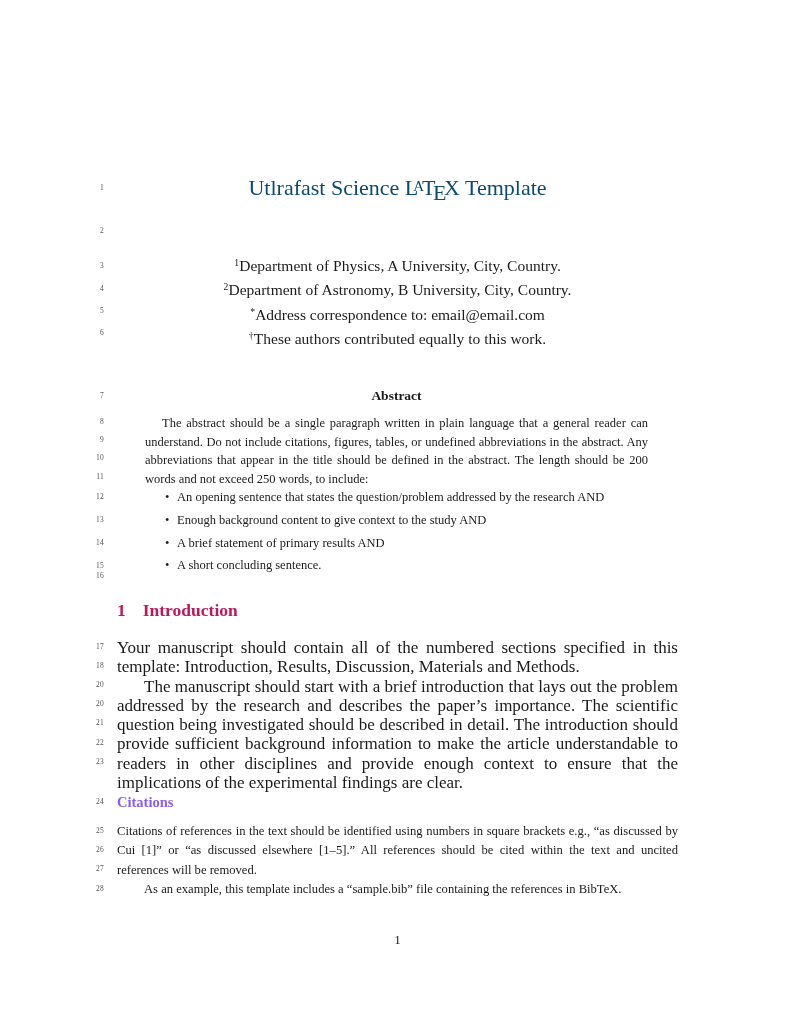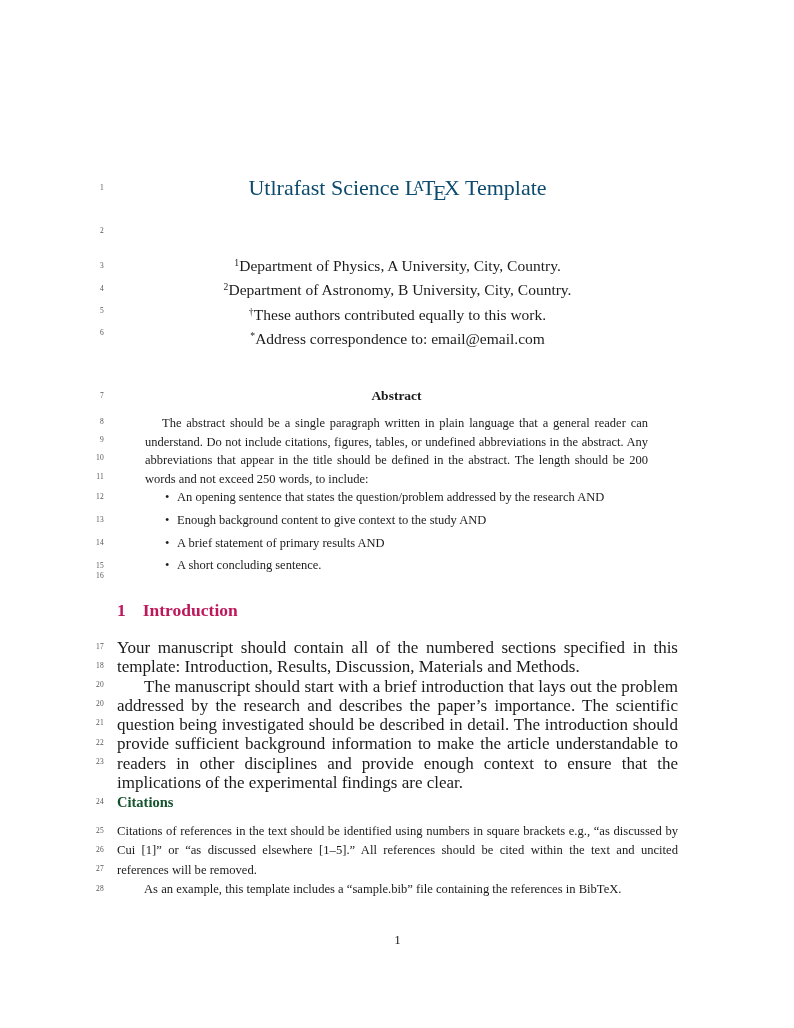--- a/index.html
+++ b/index.html
@@ -122,21 +122,21 @@
   }
   .intro-body p { margin: 0; }
   .intro-body p.indented { text-indent: 27px; }
   .subsection-heading {
     position: absolute;
     top: 794px;
     left: 117px;
     width: 561px;
     font-weight: bold;
     font-size: 14.5px;
-    color: #14532d;
+    color: #8b5cf6;
   }
   .citations-body {
     position: absolute;
     top: 822px;
     left: 117px;
     width: 561px;
     font-size: 12.6px;
     line-height: 19.3px;
     text-align: justify;
   }
@@ -188,22 +188,22 @@
     </div>
 
   <div class="doc-title">
     <span>Utlrafast Science L</span><span class="latex-a">A</span><span>T</span><span class="latex-e">E</span><span>X</span><span> Template</span>
   </div>
 
 
   <div class="affiliations">
     <div><sup class="affil-sup">1</sup><span>Department of Physics, A University, City, Country.</span></div>
     <div><sup class="affil-sup">2</sup><span>Department of Astronomy, B University, City, Country.</span></div>
+    <div><sup class="affil-sup">*</sup><span>Address correspondence to: email@email.com</span></div>
     <div><sup class="affil-sup">†</sup><span>These authors contributed equally to this work.</span></div>
-    <div><sup class="affil-sup">*</sup><span>Address correspondence to: email@email.com</span></div>
   </div>
 
   <div class="abstract-heading">Abstract</div>
   <div class="abstract-body">The abstract should be a single paragraph written in plain language that a general reader can understand. Do not include citations, figures, tables, or undefined abbreviations in the abstract. Any abbreviations that appear in the title should be defined in the abstract. The length should be 200 words and not exceed 250 words, to include:</div>
 
   <div class="abstract-bullets">
     <div class="bullet-item">
       <span class="bullet-glyph">•</span>
       <span>An opening sentence that states the question/problem addressed by the research AND</span>
     </div>

